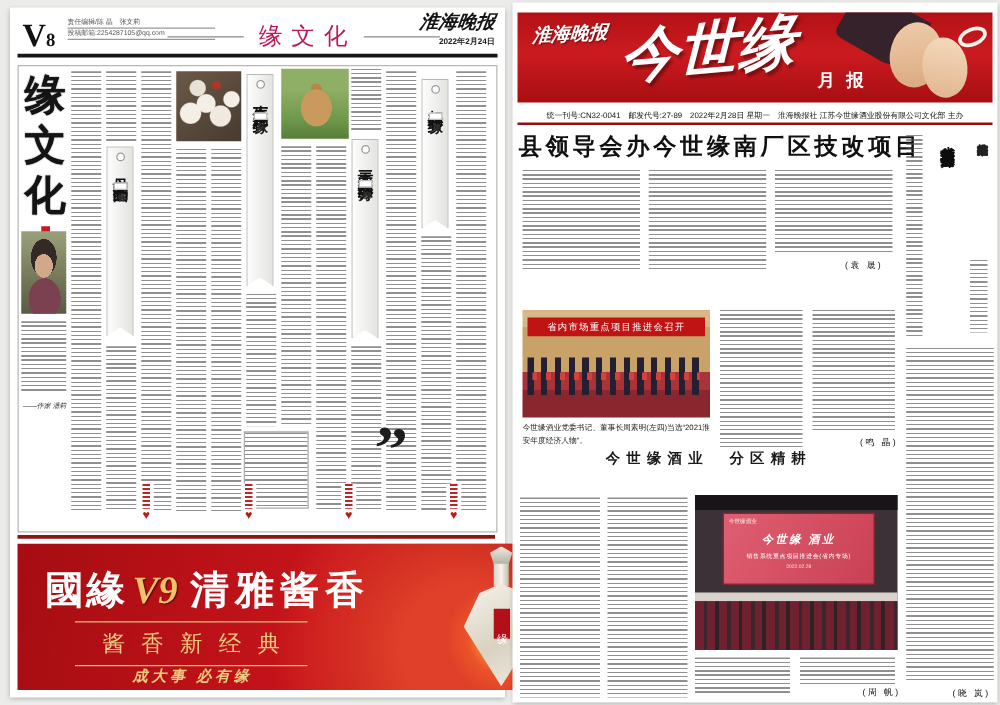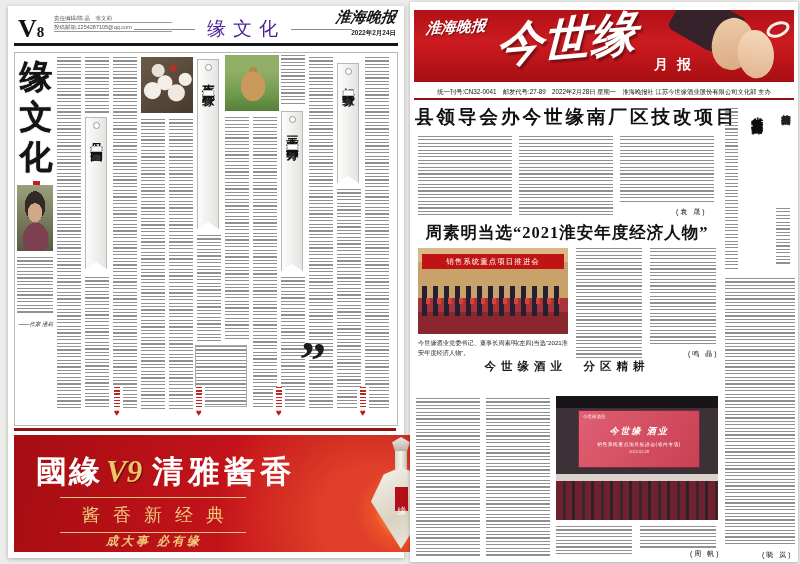--- a/index.html
+++ b/index.html
@@ -14,21 +14,21 @@
   .sim{background-image:repeating-linear-gradient(180deg,#4c4c4c 0,#4c4c4c 1.1px,transparent 1.1px,transparent 3.4px);opacity:.62}
   .col{position:absolute;width:24px}
 
   
   .hdr-v{font-family:"Liberation Serif",serif;font-weight:bold;font-size:26px;line-height:38px}
   .hdr-v small{font-size:15px;font-weight:bold}
   .hdr-lines{position:absolute;left:46px;top:8px;width:118px}
   .hdr-lines div{font-size:5.5px;line-height:8px;color:#555;border-bottom:1px solid #999;white-space:nowrap;overflow:hidden}
   .hdr-center{position:absolute;left:126px;top:10px;width:218px;display:flex;align-items:center;gap:6px}
   .hdr-center .rule{flex:1;height:1px;background:#8a8a8a}
-  .hdr-center .t{font-family:Liberation Serif, serif;font-size:19px;letter-spacing:7px;padding-left:6px;color:#4c1d95}
+  .hdr-center .t{font-family:Liberation Serif, serif;font-size:19px;letter-spacing:7px;padding-left:6px;color:#be185d}
   .mastL{position:absolute;right:8px;top:2px;text-align:right}
   .mastL .nm{font-family:"Liberation Serif",serif;font-style:italic;font-weight:bold;font-size:15px;transform:skewX(-8deg);color:#141414;white-space:nowrap}
   .mastL .dt{font-size:6.5px;font-weight:bold;margin-top:2px;color:#222}
   .black-band{position:absolute;left:6px;right:6px;top:37px;height:3px;background:#161616}
   .content-box{position:absolute;left:6px;top:46px;width:382px;height:372px;border:1px solid #b8b8b2}
 
   .strip{position:absolute;left:3px;top:4px;width:36px}
   .brush{font-family:"Liberation Serif",serif;font-weight:bold;font-size:33px;line-height:40px;text-align:center;color:#141414;text-shadow:0 0 1px #000}
   .seal{width:7px;height:7px;background:#c41d1d;margin:4px auto 0}
   .photo-woman{position:absolute;left:2px;top:132px;width:36px;height:66px;
@@ -281,23 +281,22 @@
   </div>
   <div class="info-line">统一刊号:CN32-0041　邮发代号:27-89　2022年2月28日 星期一　淮海晚报社 江苏今世缘酒业股份有限公司文化部 主办</div>
   <div class="info-rule"></div>
 
   <div class="h1">县领导会办今世缘南厂区技改项目</div>
   <div class="a sim" style="left:8px;top:134px;width:94px;height:80px"></div>
   <div class="a sim" style="left:109px;top:134px;width:94px;height:80px"></div>
   <div class="a sim" style="left:210px;top:134px;width:94px;height:68px"></div>
   <div class="byline" style="left:266px;top:205px">(袁 晟)</div>
 
-  <div class="h2">周素明当选“2021淮安年度经济人物”</div>
   <div class="photo-stage">
-    <div class="stage-banner">销售系统重点项目推进会</div>
+    <div class="stage-banner">省内市场重点项目推进会召开</div>
     <div class="stage-people"></div>
     <div class="stage-certs"></div>
   </div>
   <div class="caption" style="left:8px;top:336px;width:150px">今世缘酒业党委书记、董事长周素明(左四)当选“2021淮安年度经济人物”。</div>
   <div class="a sim" style="left:166px;top:246px;width:66px;height:112px"></div>
   <div class="a sim" style="left:240px;top:246px;width:66px;height:98px"></div>
   <div class="byline" style="left:278px;top:347px">(鸣 晶)</div>
 
   <div class="kicker">今世缘酒业　分区精耕</div>
   <div class="a sim" style="left:6px;top:396px;width:64px;height:160px"></div>

